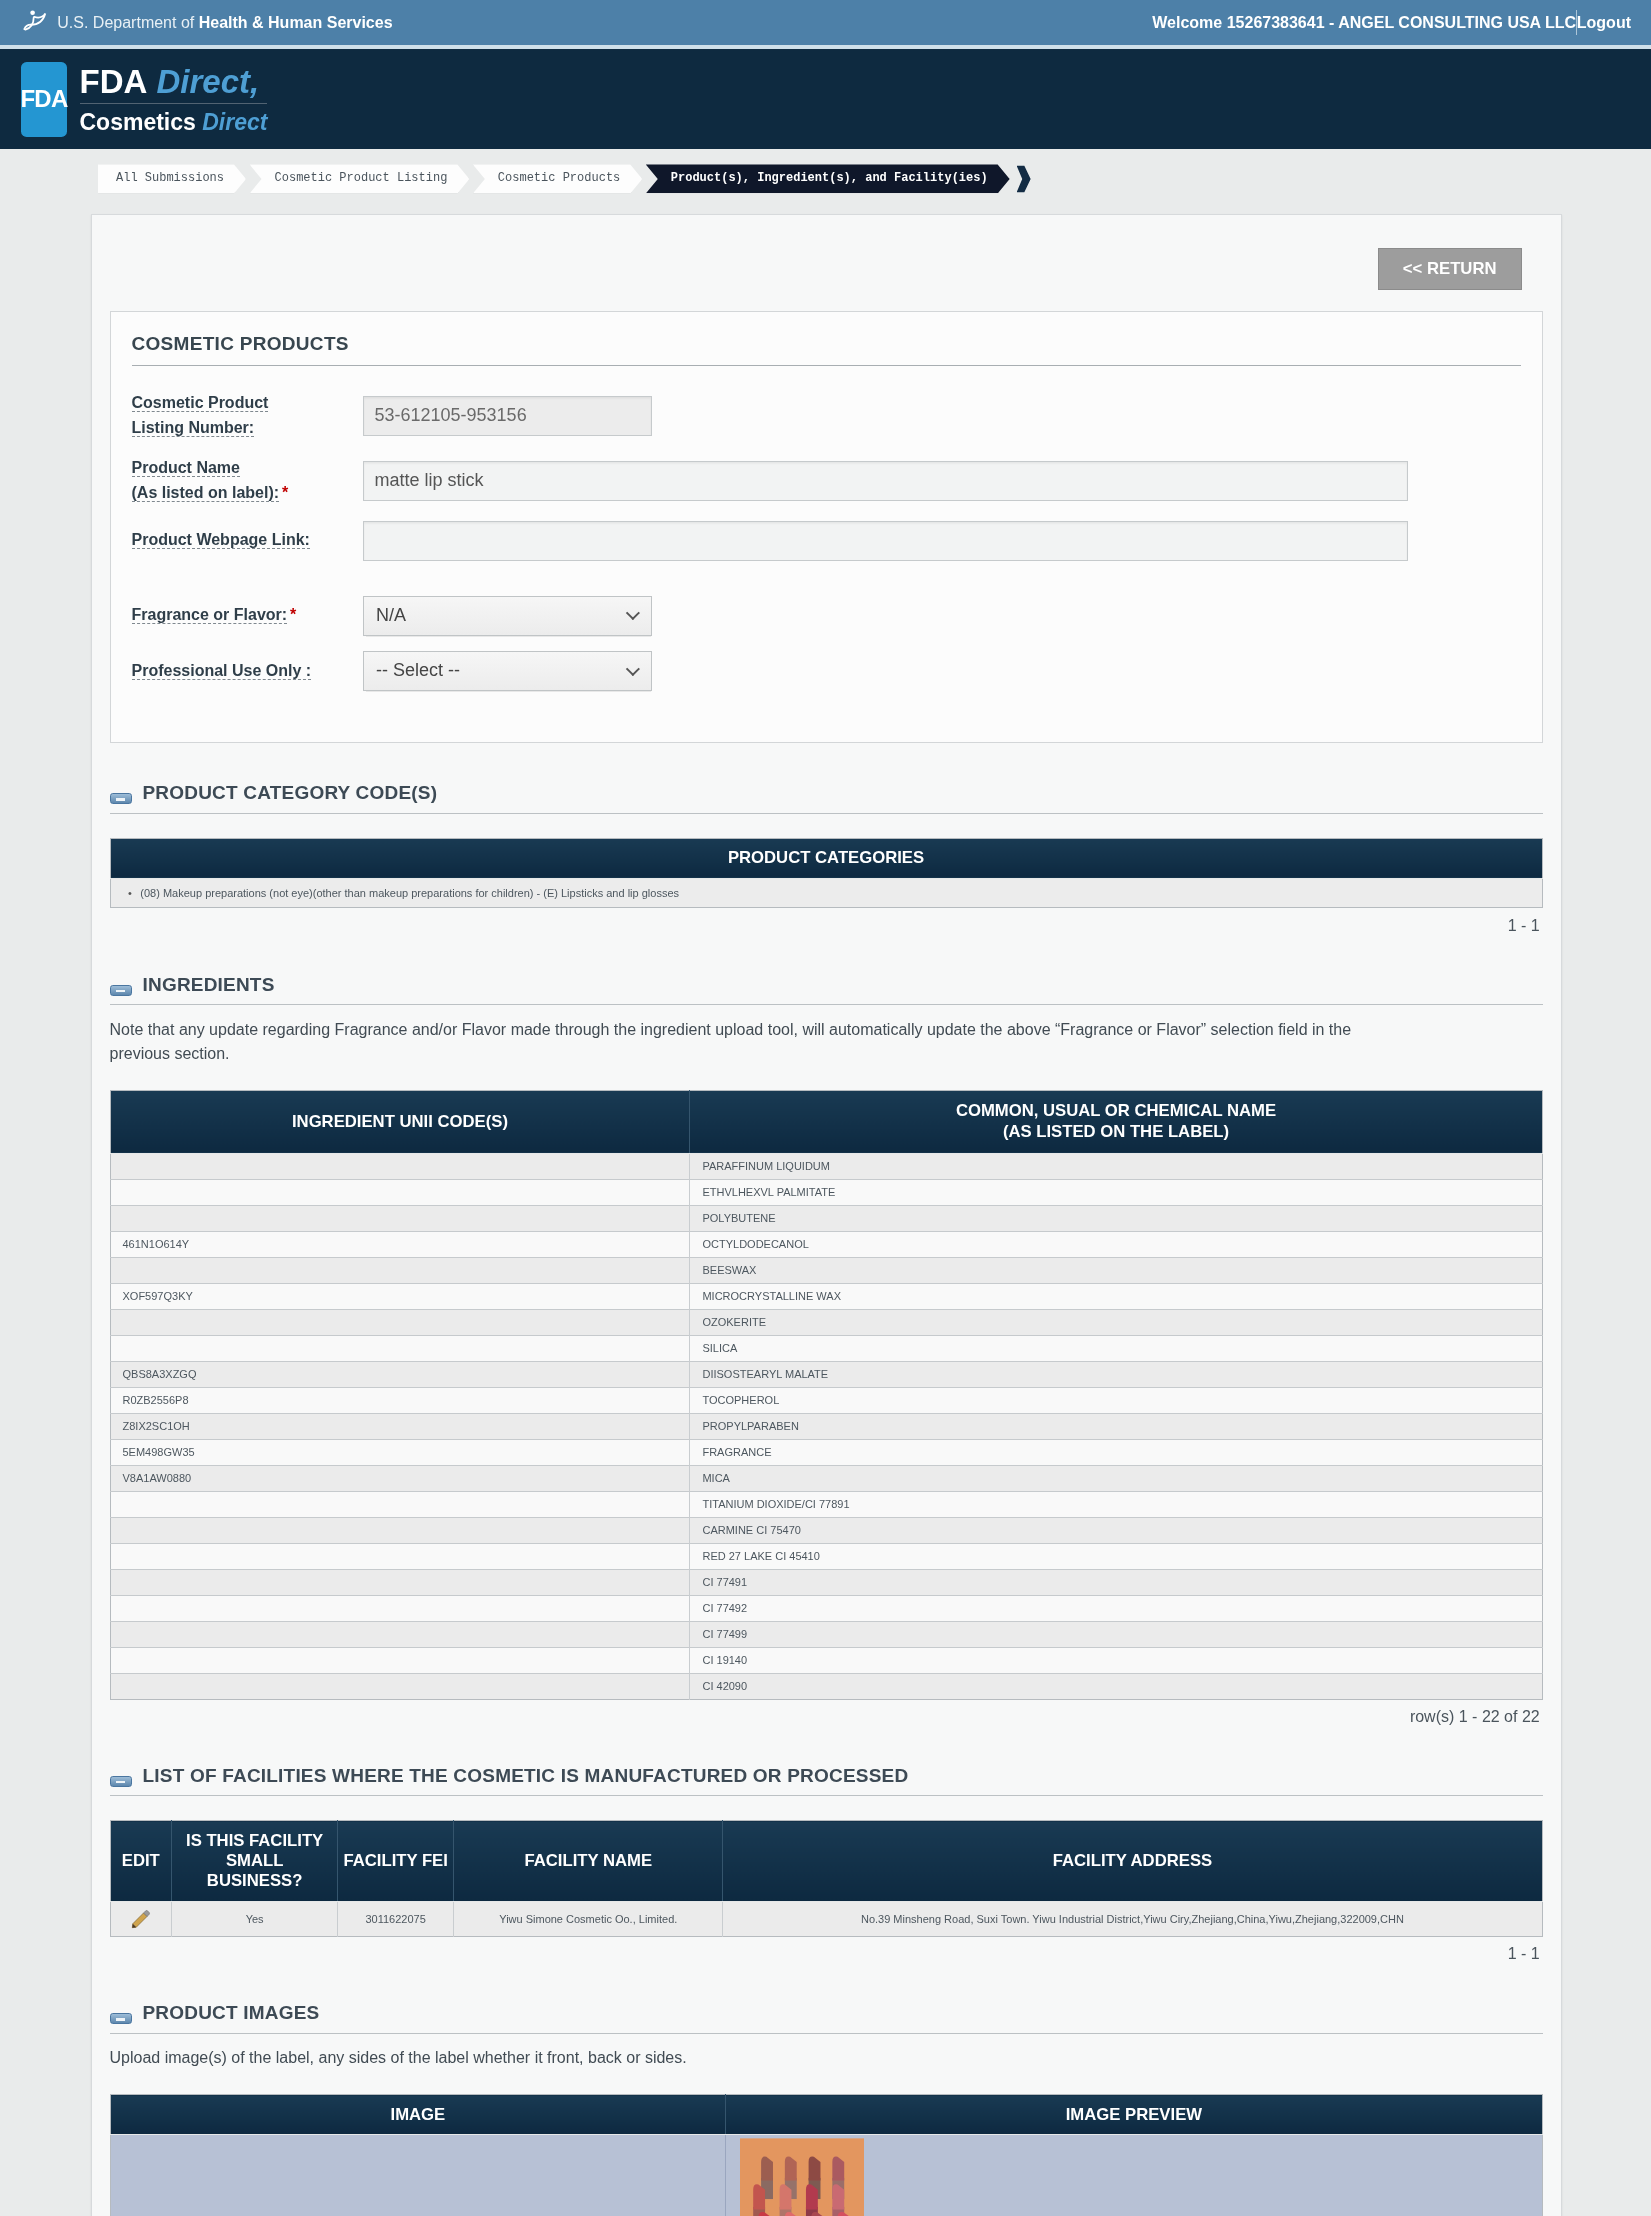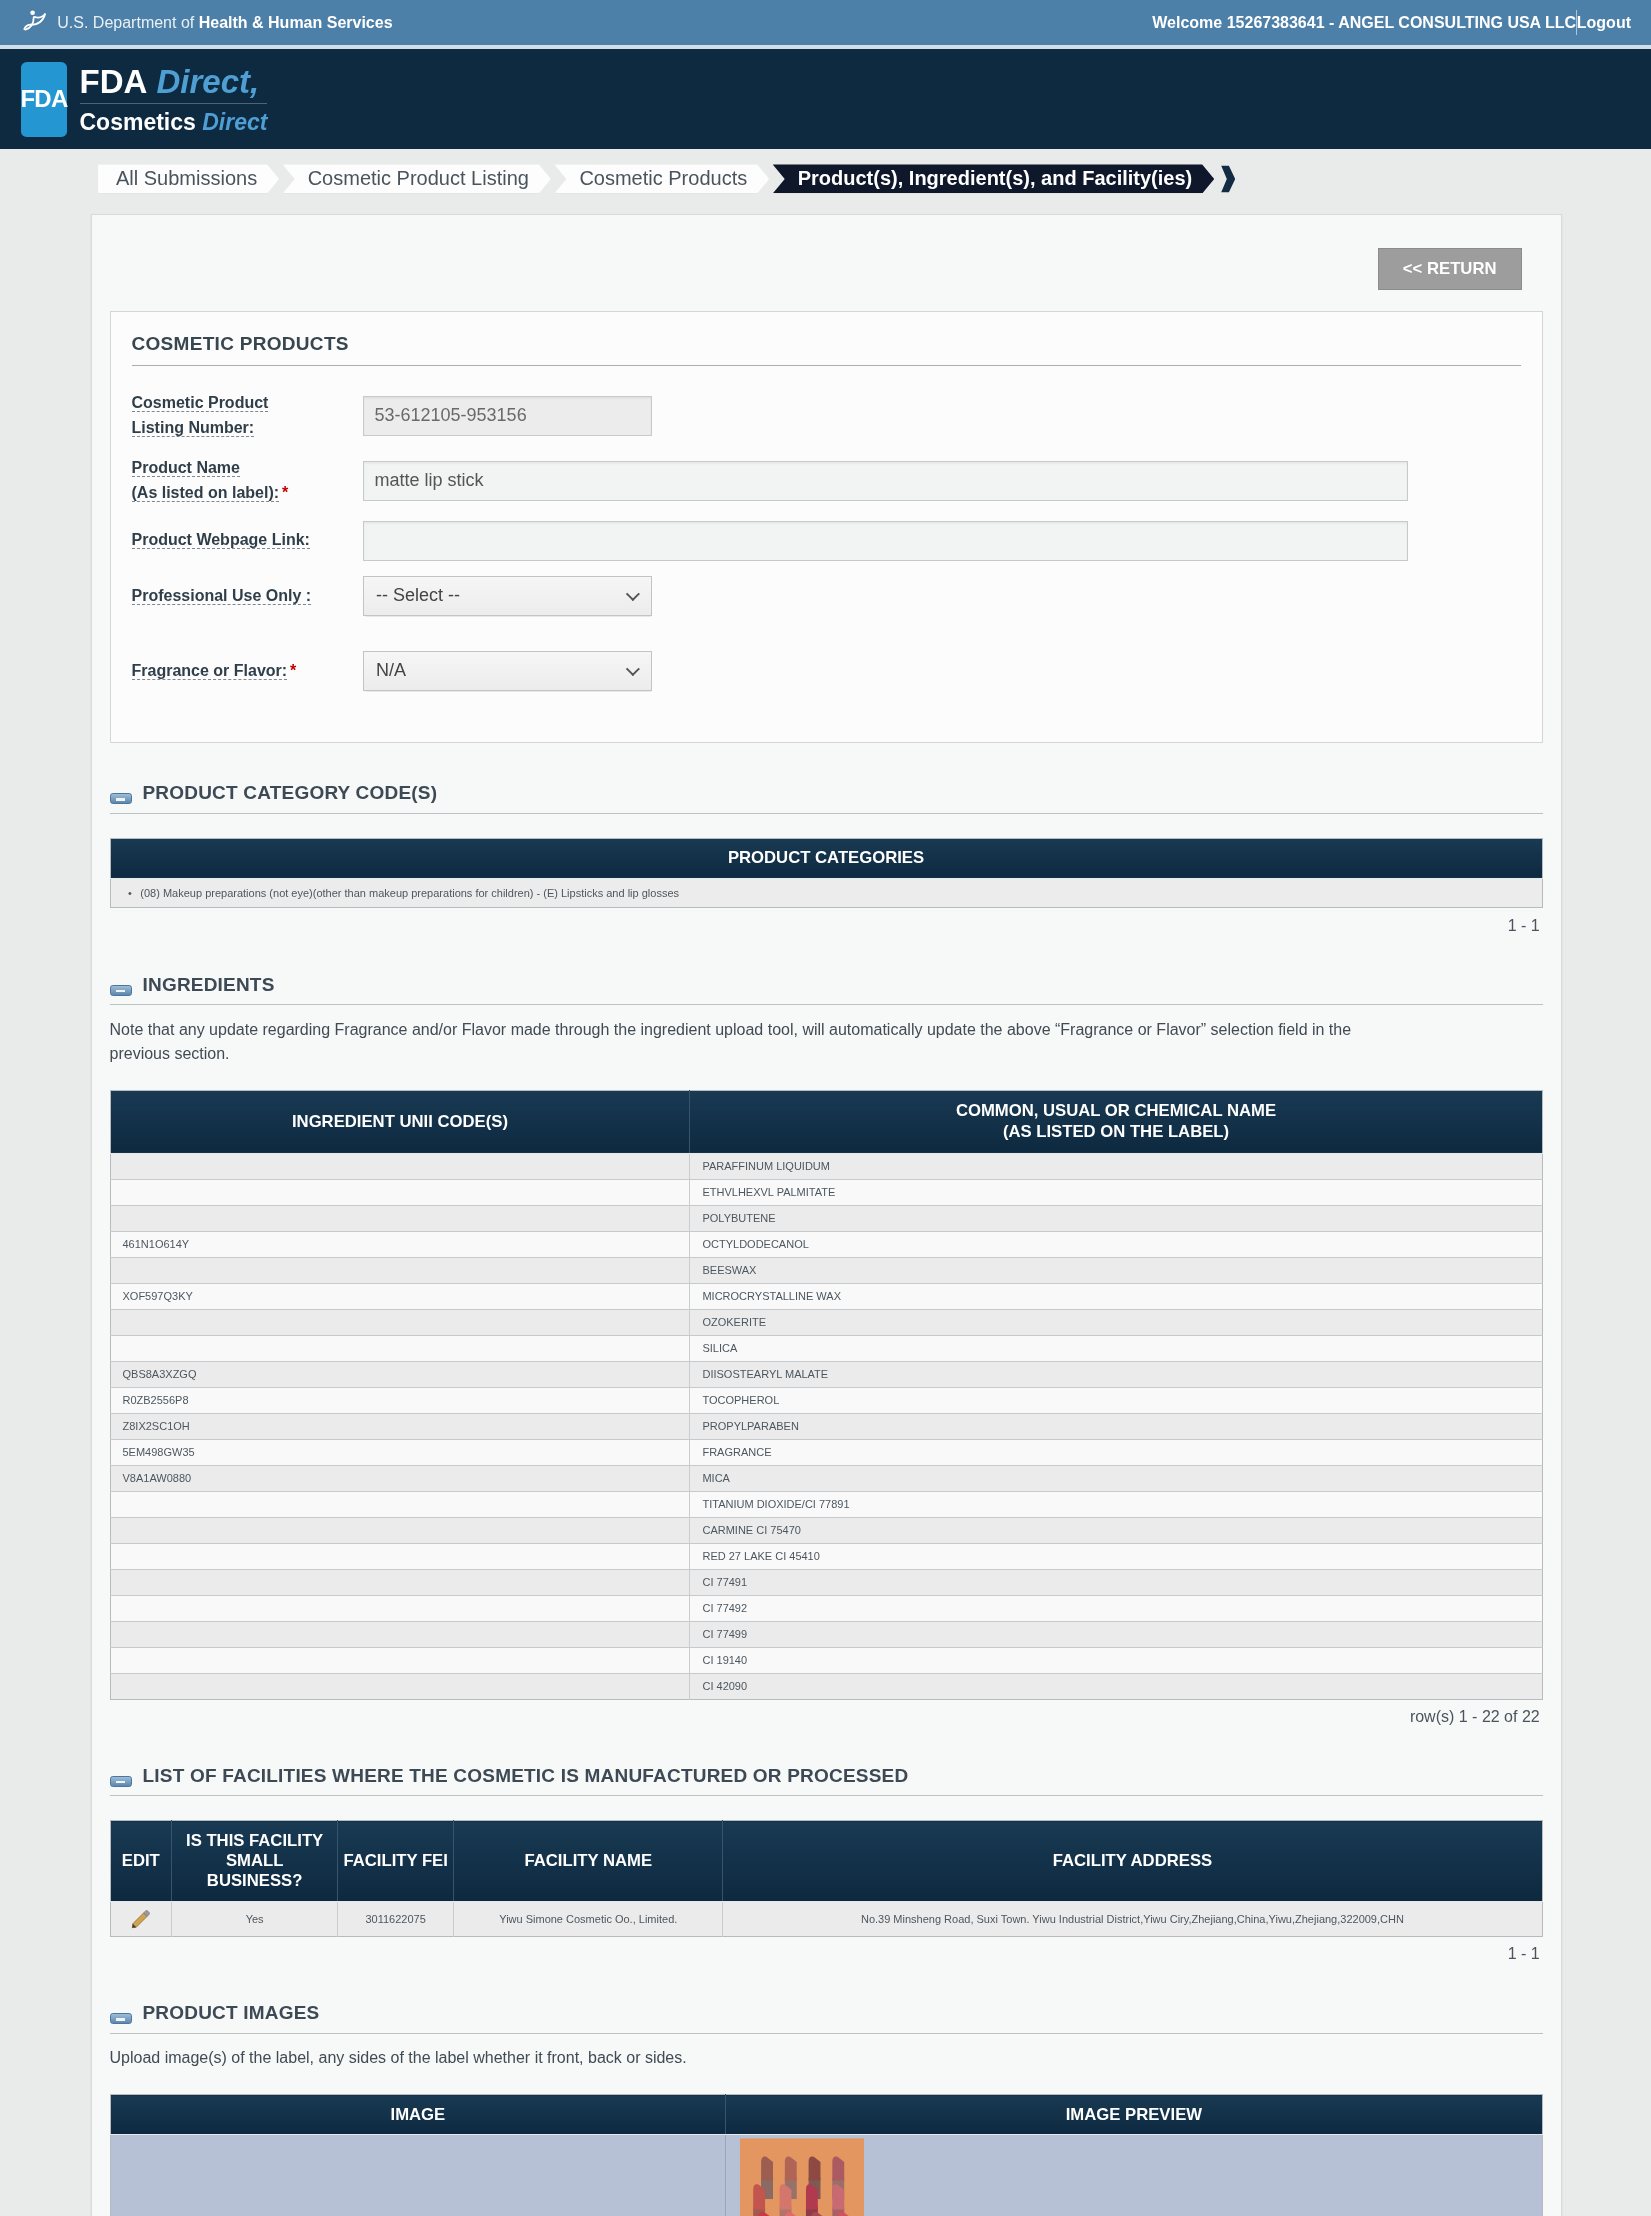--- a/index.html
+++ b/index.html
@@ -21,22 +21,22 @@
   .brand-line1 { font-size:33px; border-bottom:0.7px solid #516372; padding-bottom:2.8px; }
   .brand-line1 .b { color:#fff; font-weight:bold; }
   .brand-line1 .i { color:#4e9fd4; font-style:italic; font-weight:bold; }
   .brand-line2 { font-size:23px; padding-top:4.2px; }
   .brand-line2 .b { color:#fff; font-weight:bold; }
   .brand-line2 .i { color:#4e9fd4; font-style:italic; font-weight:bold; }
 
   
   .breadcrumb { display:flex; align-items:center; margin:15.3px 0 0 98px; }
   .bc-wrap { display:contents; }
-  .bc-tab { background:#fdfdfd; color:#4a545c; font-size:20px; line-height:29px; padding:0 22px 0 25px; margin-right:3.5px; cursor:pointer;
-            clip-path:polygon(0 0, calc(100% - 12px) 0, 100% 50%, calc(100% - 12px) 100%, 0 100%, 12px 50%); box-shadow:0 0.7px 1.4px rgba(0,0,0,.15); }
+  .bc-tab { background:#fdfdfd; color:#4a545c; font-size:12px; line-height:29px; padding:0 22px 0 25px; margin-right:3.5px; cursor:pointer;
+            clip-path:polygon(0 0, calc(100% - 12px) 0, 100% 50%, calc(100% - 12px) 100%, 0 100%, 12px 50%); box-shadow:0 0.7px 1.4px rgba(0,0,0,.15);font-family:Liberation Mono, monospace; }
   .bc-wrap .bc-tab:first-child { clip-path:polygon(0 0, calc(100% - 12px) 0, 100% 50%, calc(100% - 12px) 100%, 0 100%); padding-left:18px; }
   .bc-active { background:#0f172a; color:#fff; font-weight:bold; }
   .bc-arrow { width:14px; height:29px; background:#132c44; margin-left:3.5px; clip-path:polygon(0 4%, 55% 4%, 100% 50%, 55% 96%, 0 96%, 40% 50%); }
 
   
   .card { width:1471px; margin:21px auto 14px; background:#f7f8f8; border:0.7px solid #d7dadc; box-shadow:0 0.7px 2.1px rgba(0,0,0,.08); padding:0 18px 42px; }
   .return-row { text-align:right; padding:33px 21px 0 0; }
   .return-btn { background:#9d9d9d; border:0.7px solid #8b8b8b; color:#fff; font-weight:bold; font-size:16.7px; padding:9.8px 24px; cursor:pointer; font-family:"Liberation Sans",sans-serif; }
 
   
@@ -167,36 +167,36 @@
       <input class="tinput w-wide" value="matte lip stick" style="">
     </div>
 
     <div class="frow">
       <div class="flabel">
         <span class="u">Product Webpage Link:</span>
       </div>
       <input class="tinput w-wide" value="" style="">
     </div>
 
+    <div class="frow gap-top">
+      <div class="flabel">
+        <span class="u">Fragrance or Flavor:</span><span class="req">*</span>
+      </div>
+      <div class="fselect">
+        <span>N/A</span>
+        <span class="sel-arrow"></span>
+      </div>
+    </div>
+
     <div class="frow">
       <div class="flabel">
         <span class="u">Professional Use Only :</span>
       </div>
       <div class="fselect">
         <span>-- Select --</span>
-        <span class="sel-arrow"></span>
-      </div>
-    </div>
-
-    <div class="frow gap-top">
-      <div class="flabel">
-        <span class="u">Fragrance or Flavor:</span><span class="req">*</span>
-      </div>
-      <div class="fselect">
-        <span>N/A</span>
         <span class="sel-arrow"></span>
       </div>
     </div>
   </div>
 
   <div class="section">
     <div class="section-head">
       <span class="collapse-icon"></span>
       <span class="section-title">PRODUCT CATEGORY CODE(S)</span>
     </div>

